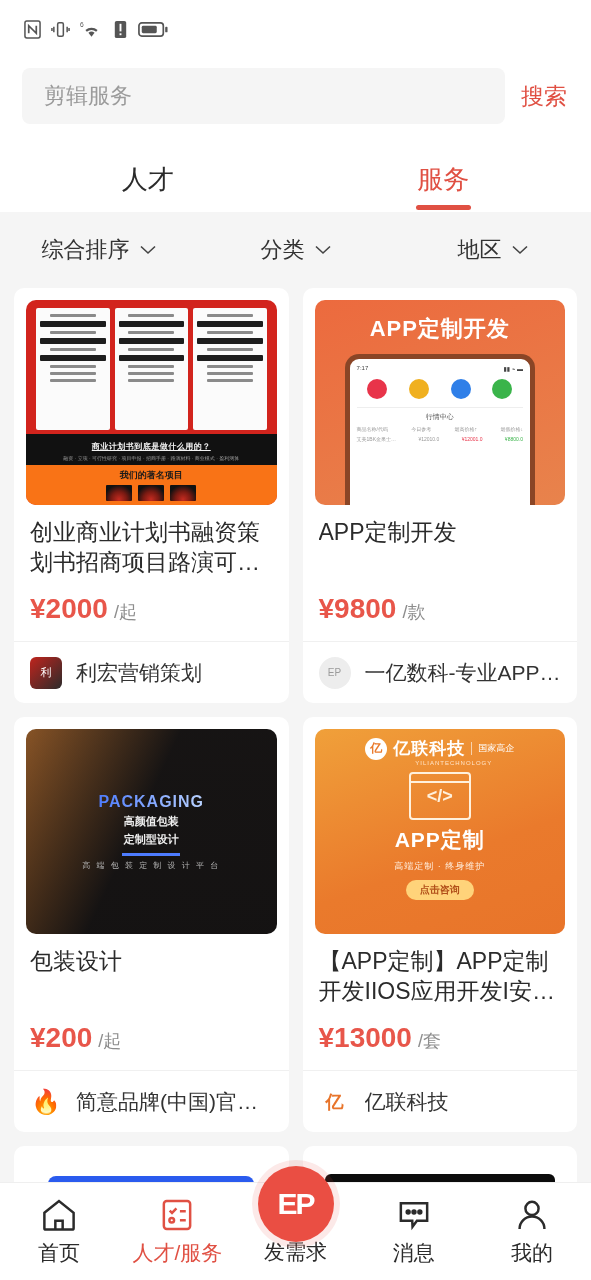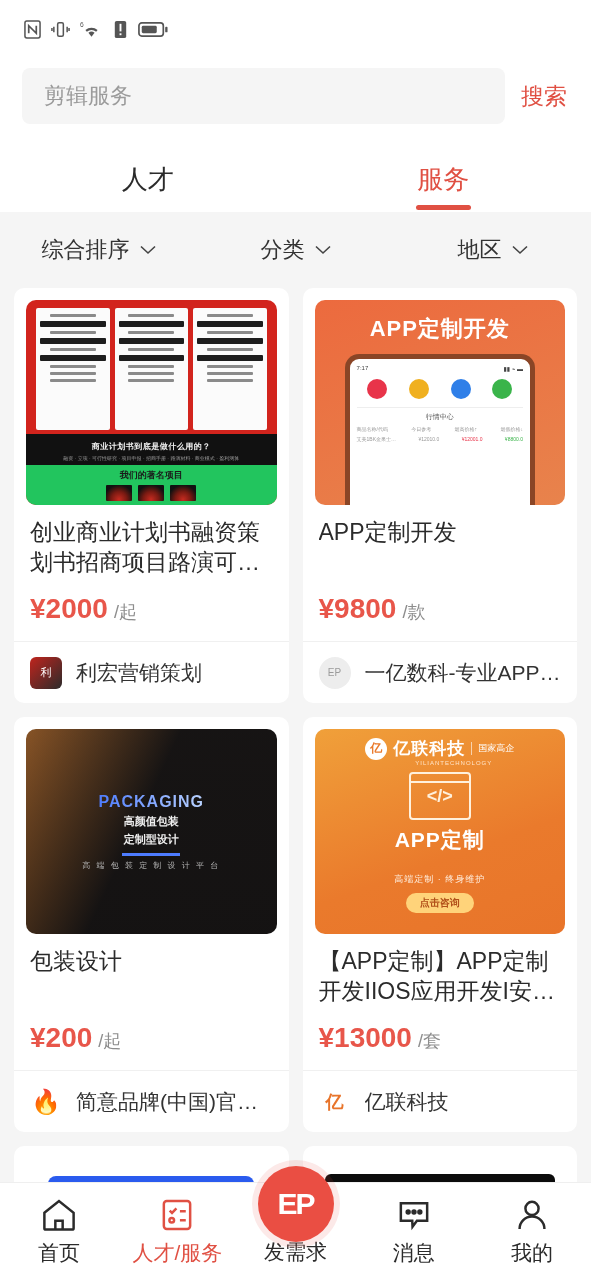--- a/index.html
+++ b/index.html
@@ -109,23 +109,23 @@
     flex:1; background:#fbfbfb; border-radius:2px;
     padding:6px 4px; display:flex; flex-direction:column; gap:4px;
   }
   .art-plan .ln { height:4px; background:#2a2a2a; border-radius:1px; }
   .art-plan .ln.sm { height:3px; background:#8a8a8a; width:70%; align-self:center; }
   .art-plan .ln.hd { background:#1d1d1d; height:6px; }
   .art-plan .strip {
     background:#111; color:#fff; font-size:8px; text-align:center;
     padding:7px 0 4px 0;
   }
-  .art-plan .strip b { color:#f3f3f3; letter-spacing:.5px; }
+  .art-plan .strip b { color:#f3f3f3; letter-spacing:.5px;text-decoration:underline; }
   .art-plan .strip i { display:block; color:#9a9a9a; font-size:5px; font-style:normal; margin-top:3px;}
-  .art-plan .foot { background:#22c55e; text-align:center; padding:4px 0; }
+  .art-plan .foot { background:#f97316; text-align:center; padding:4px 0; }
   .art-plan .foot .t { font-size:9px; font-weight:bold; color:#1a1a1a; }
   .art-plan .foot .thumbs { display:flex; gap:6px; justify-content:center; margin-top:3px; }
   .art-plan .foot .thumbs span {
     width:26px; height:16px; background:#1a1a1a; border-radius:1px; display:block;
     background-image: radial-gradient(circle at 50% 90%, #c52b20 0%, #7a1a12 40%, #111 75%);
   }
 
   .art-app1 {
     background: linear-gradient(160deg,#ec6a3e 0%, #e8834c 100%);
     display:flex; flex-direction:column; align-items:center; padding-top:14px;
@@ -176,21 +176,21 @@
   .art-app2 .win {
     margin-top:6px; width:62px; height:48px; border:2px solid #fff1dd; border-radius:4px;
     display:flex; align-items:center; justify-content:center; color:#fff1dd;
     font-size:18px; font-weight:bold; position:relative;
   }
   .art-app2 .win::before {
     content:""; position:absolute; top:-2px; left:-2px; right:-2px; height:9px;
     border-bottom:2px solid #fff1dd;
   }
   .art-app2 .t1 { color:#fff; font-size:21px; font-weight:bold; margin-top:6px; letter-spacing:1px; }
-  .art-app2 .t2 { color:#ffeede; font-size:9px; margin-top:19px; letter-spacing:1px; }
+  .art-app2 .t2 { color:#ffeede; font-size:9px; margin-top:6px; letter-spacing:1px; }
   .art-app2 .cta {
     margin-top:7px; background:#ffd37a; color:#b2501a; font-size:10px; font-weight:bold;
     border-radius:10px; padding:3px 14px;
   }
 
   .art-blue {
     background:#fff; display:flex; align-items:flex-start; justify-content:center; padding-top:18px;
   }
   .art-blue .btn {
     background:#2a5bee; color:#fff; font-size:23px; font-weight:bold;

